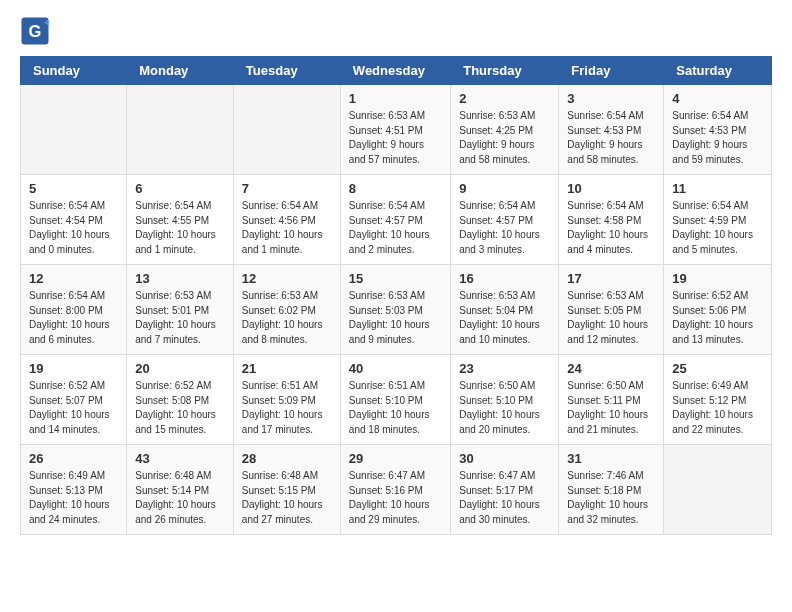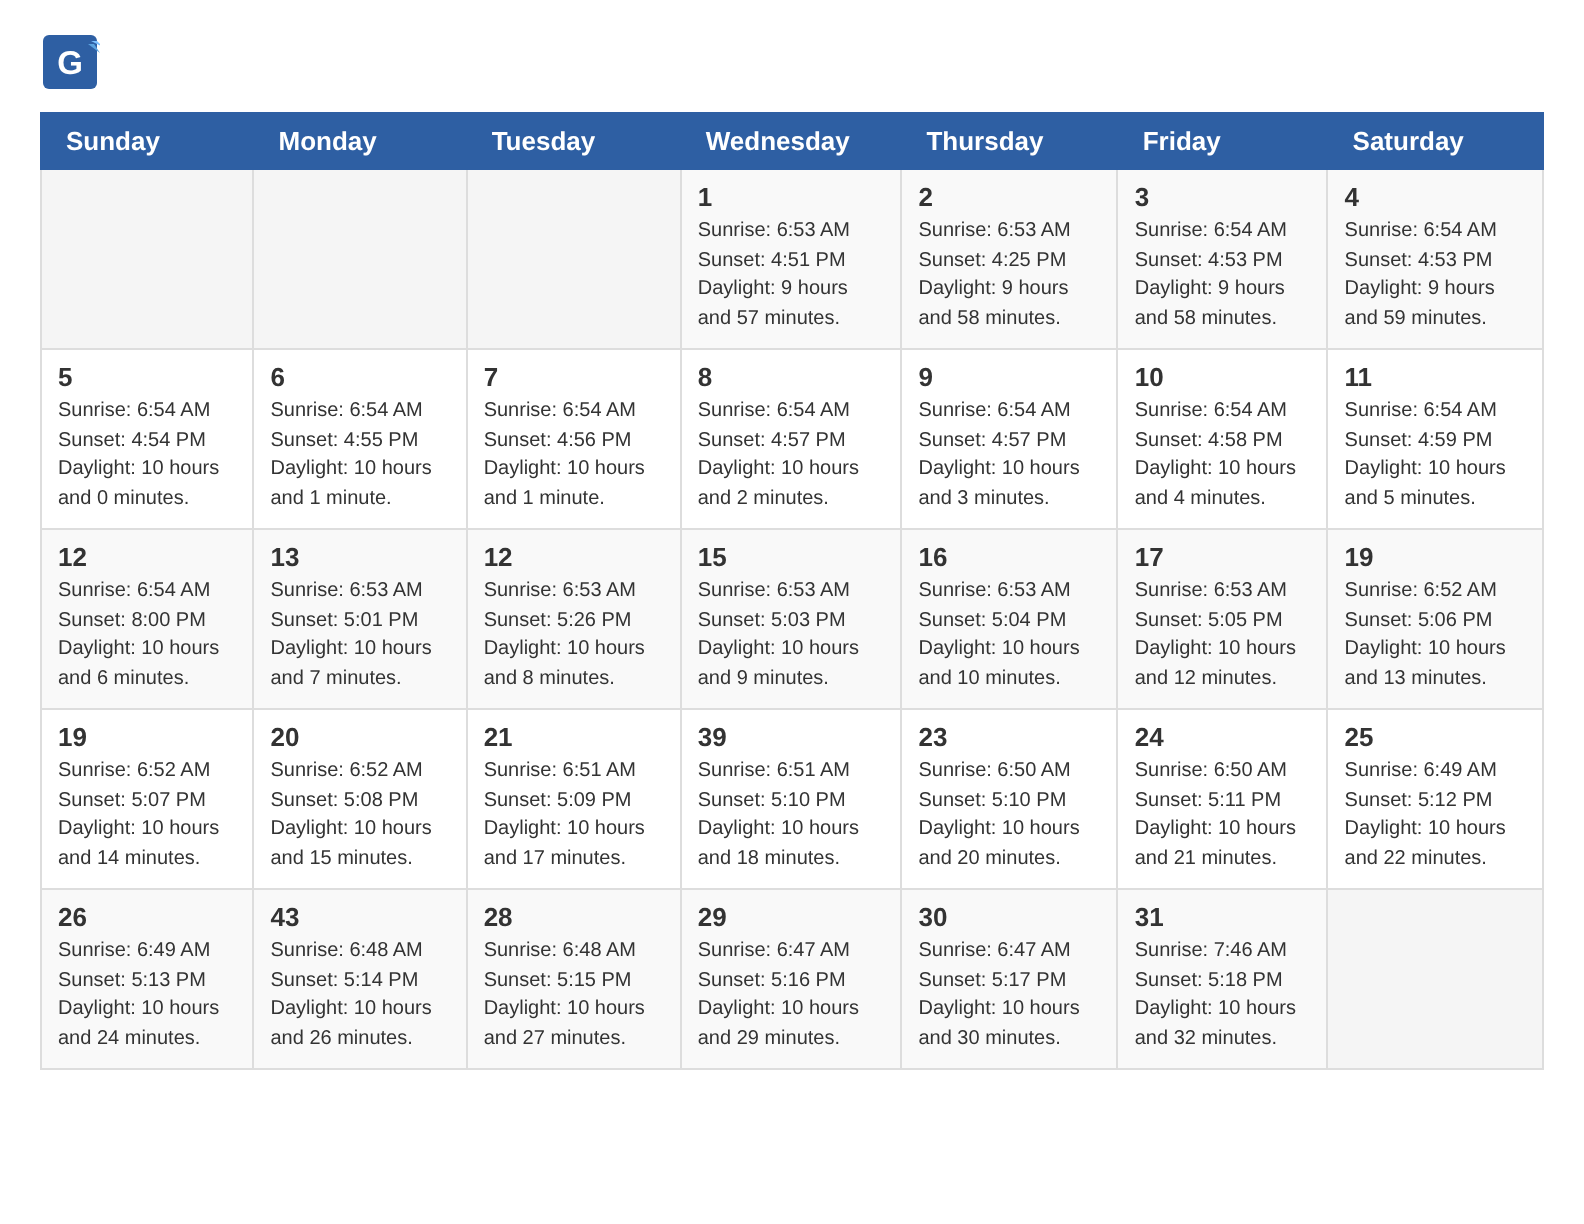--- a/index.html
+++ b/index.html
@@ -213,21 +213,21 @@
           </td>
           <td>
             <div class="day-num">13</div>
             <div class="day-info">Sunrise: 6:53 AM
 Sunset: 5:01 PM
 Daylight: 10 hours and 7 minutes.</div>
           </td>
           <td>
             <div class="day-num">12</div>
             <div class="day-info">Sunrise: 6:53 AM
-Sunset: 5:26 PM
+Sunset: 6:02 PM
 Daylight: 10 hours and 8 minutes.</div>
           </td>
           <td>
             <div class="day-num">15</div>
             <div class="day-info">Sunrise: 6:53 AM
 Sunset: 5:03 PM
 Daylight: 10 hours and 9 minutes.</div>
           </td>
           <td>
             <div class="day-num">16</div>
@@ -261,21 +261,21 @@
 Sunset: 5:08 PM
 Daylight: 10 hours and 15 minutes.</div>
           </td>
           <td>
             <div class="day-num">21</div>
             <div class="day-info">Sunrise: 6:51 AM
 Sunset: 5:09 PM
 Daylight: 10 hours and 17 minutes.</div>
           </td>
           <td>
-            <div class="day-num">39</div>
+            <div class="day-num">40</div>
             <div class="day-info">Sunrise: 6:51 AM
 Sunset: 5:10 PM
 Daylight: 10 hours and 18 minutes.</div>
           </td>
           <td>
             <div class="day-num">23</div>
             <div class="day-info">Sunrise: 6:50 AM
 Sunset: 5:10 PM
 Daylight: 10 hours and 20 minutes.</div>
           </td>

